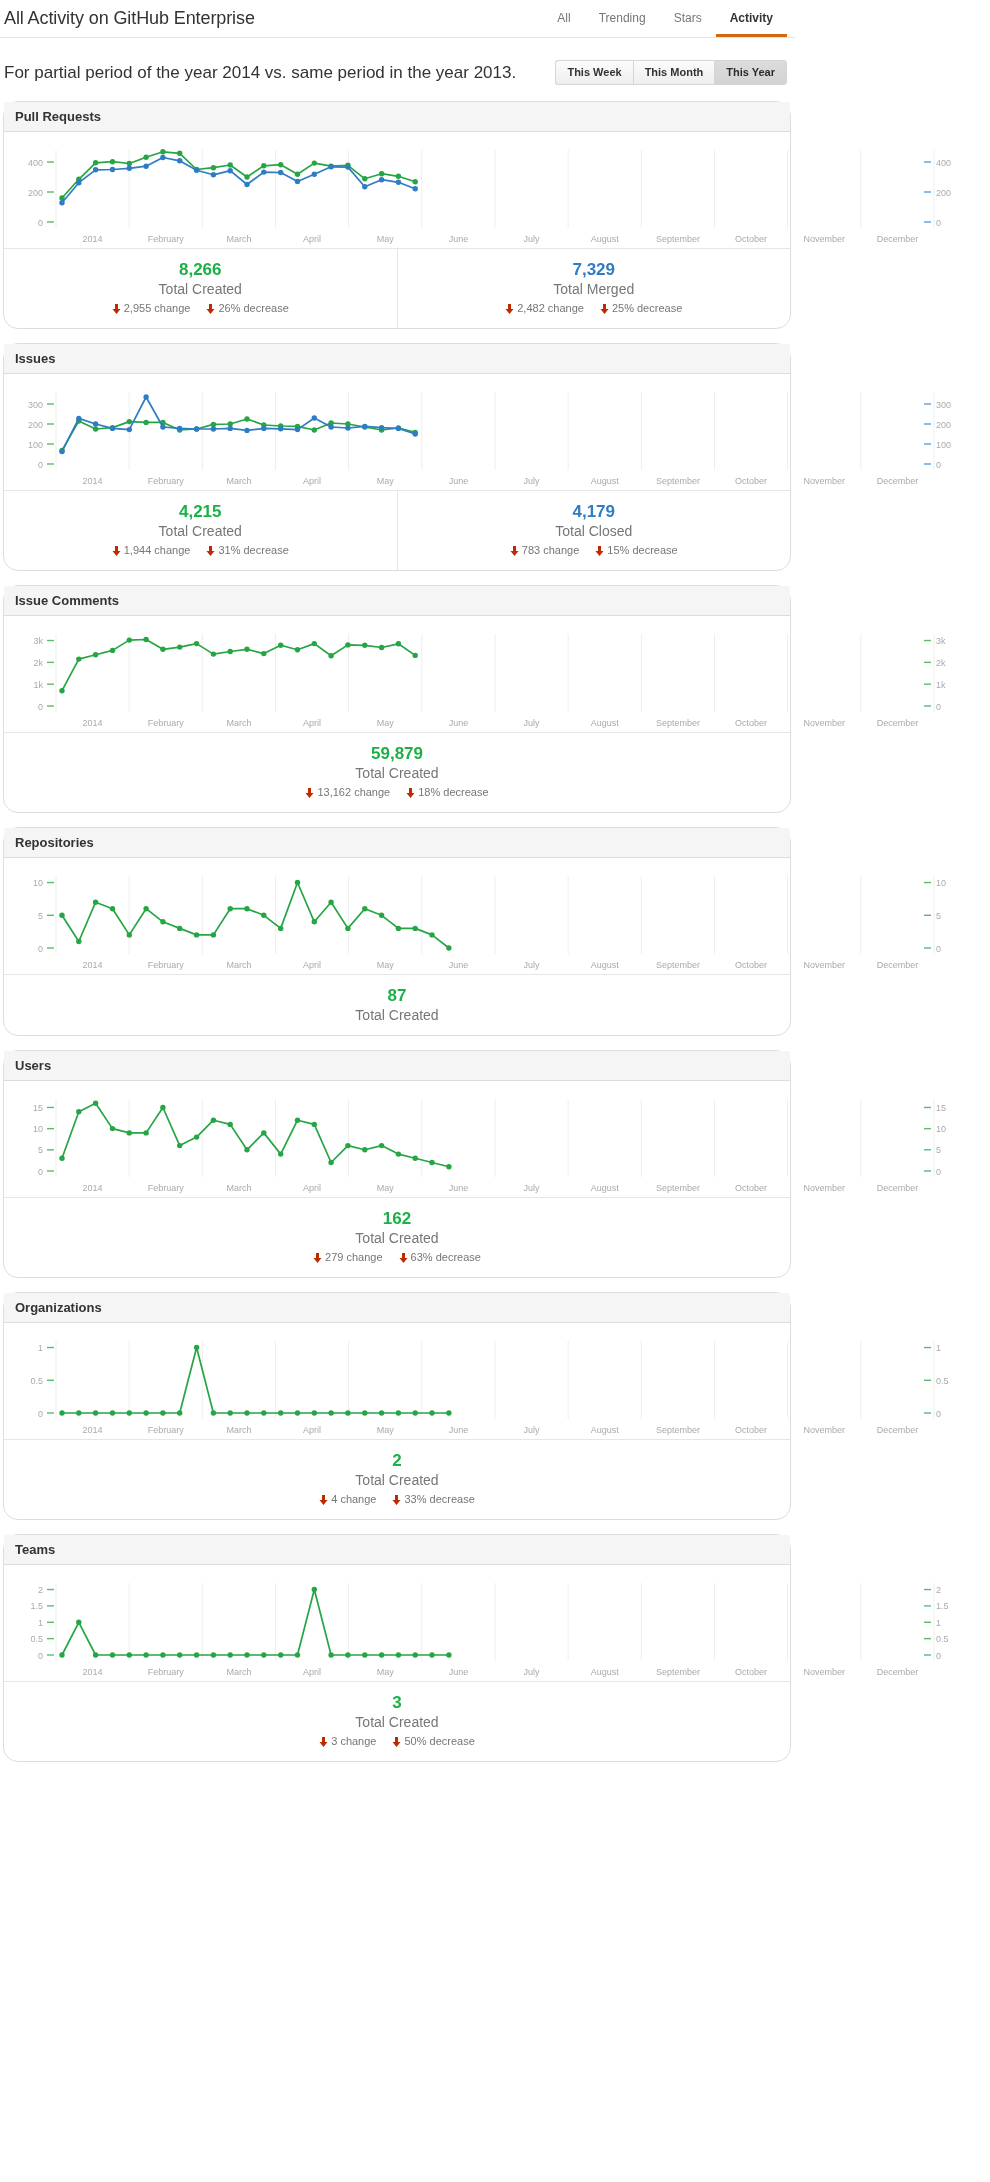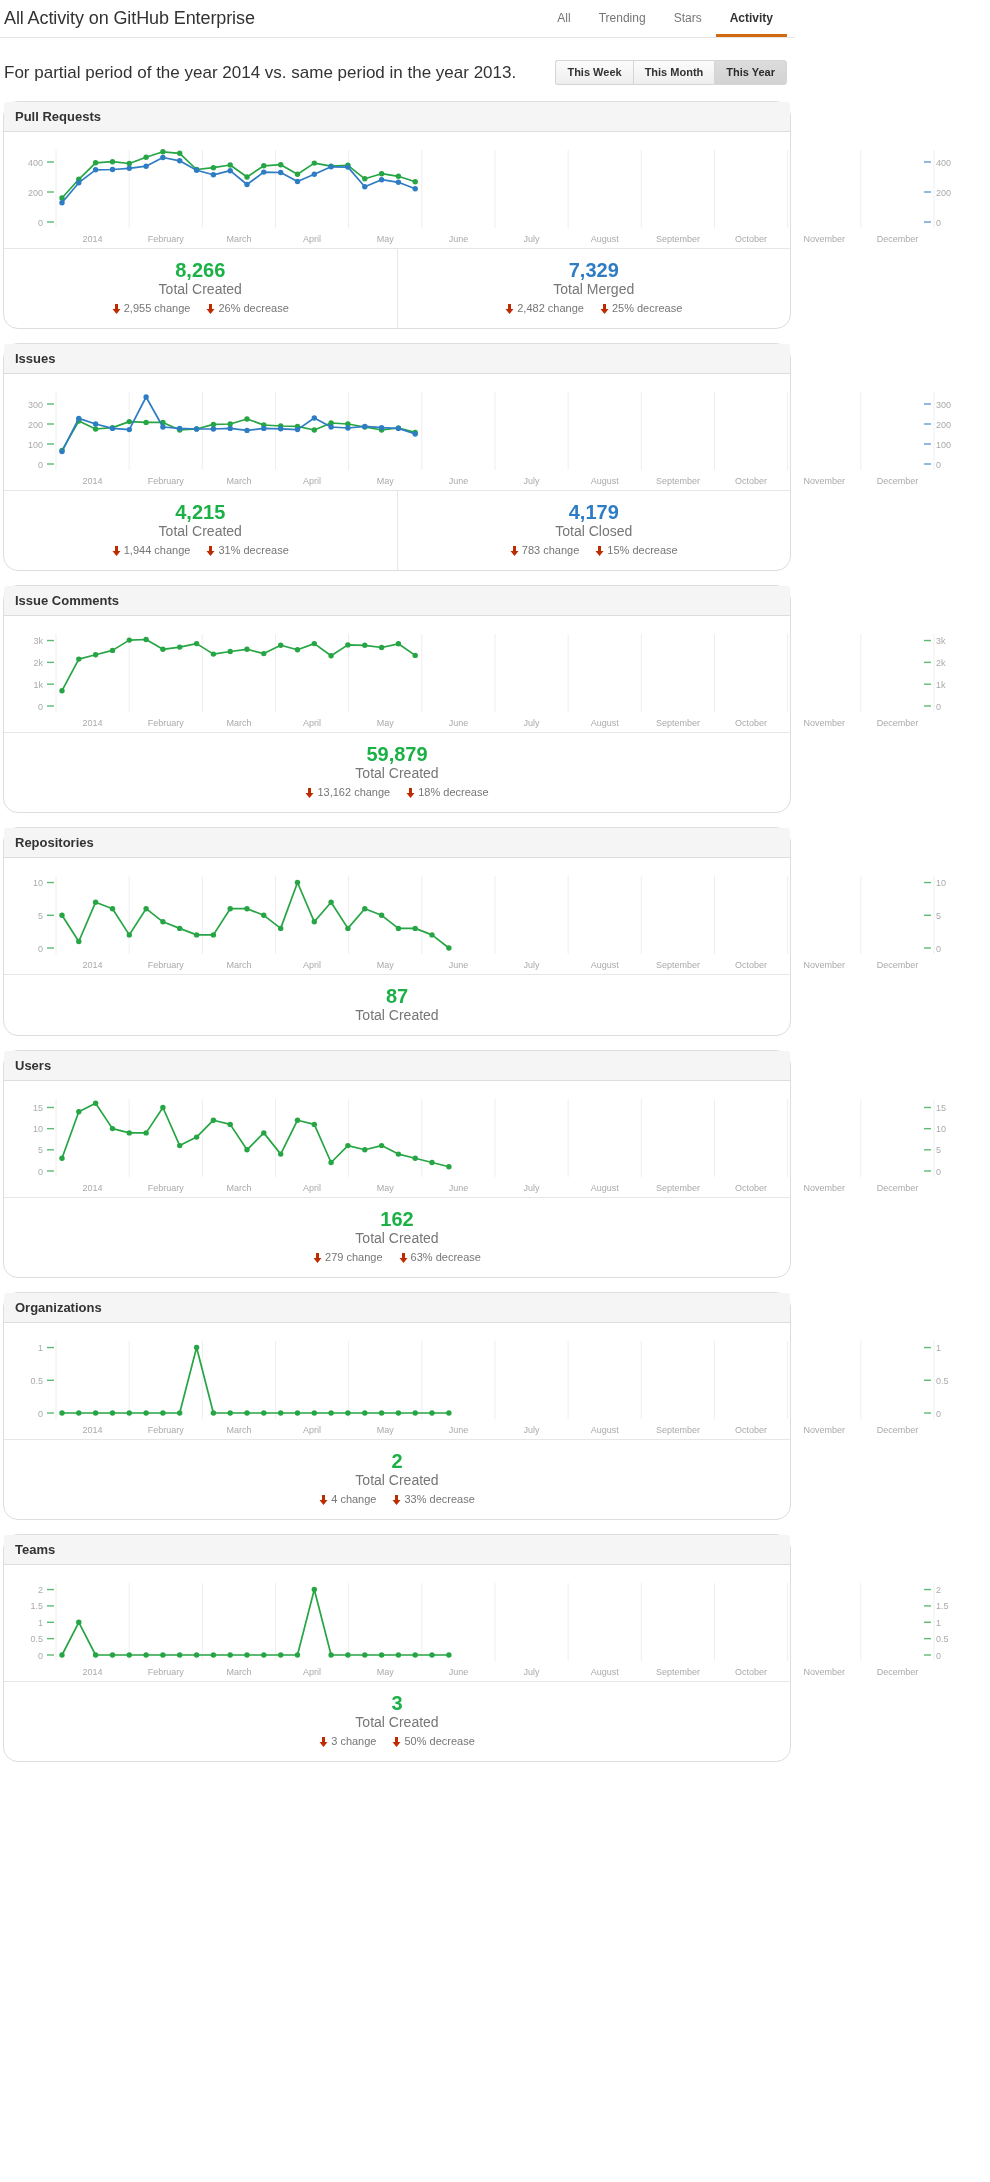--- a/index.html
+++ b/index.html
@@ -105,21 +105,21 @@
 
   
   .panel-foot { display: flex; }
   .stat {
     flex: 1 1 0;
     text-align: center;
     padding: 11px 0 13px 0;
   }
   .stat + .stat { border-left: 1px solid #e6e6e6; }
   .stat-value {
-    font-size: 20px;
+    font-size: 17px;
     font-weight: bold;
     line-height: 20px;
   }
   .stat-value.green { color: #1bb146; }
   .stat-value.blue  { color: #2e7cc4; }
   .stat-label {
     font-size: 14px;
     color: #767676;
     margin-top: 2px;
     line-height: 14px;

